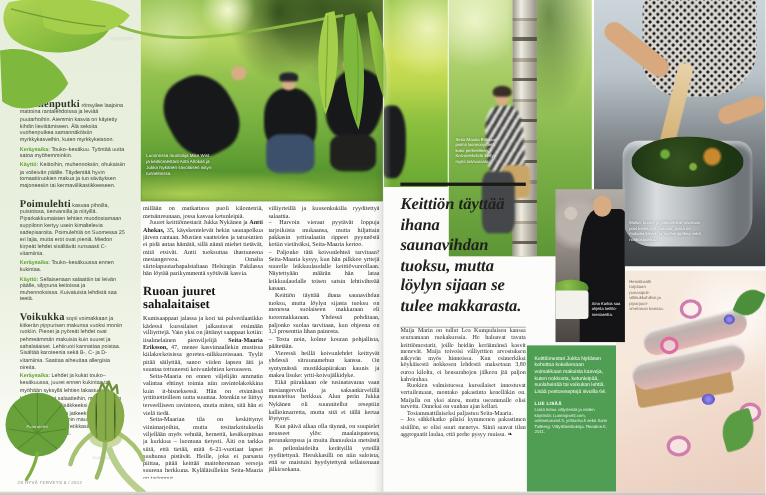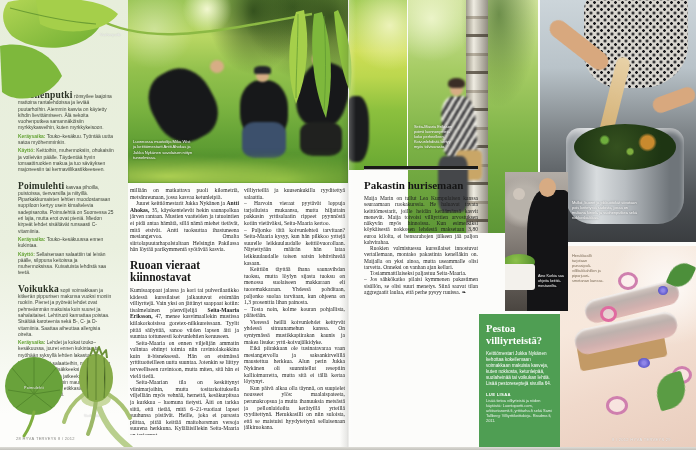--- a/index.html
+++ b/index.html
@@ -245,21 +245,21 @@
     <path d="M322,12 C332,44 334,80 326,118 C312,86 310,44 314,14 Z" fill="#7eb83c"></path>
     <path d="M338,10 C350,36 354,66 350,92 C340,68 336,36 334,12 Z" fill="#8ec23f"></path>
     <path d="M298,14 C298,44 296,74 296,98" stroke="#5d9630" stroke-width="1" fill="none" opacity=".7"></path>
     <path d="M324,16 C326,48 326,84 324,110" stroke="#5d9630" stroke-width="1" fill="none" opacity=".7"></path>
   </svg>
   <div class="abs branch-label">Vuohenputki</div>
 
   <div class="abs col col1">
     <p class="noindent">millään on matkattava puoli kilometriä, metsänreunaan, jossa kasvaa ketunleipiä.</p>
     <p><span>Juuret keittiömestarit Jukka Nykänen ja </span><b>Antti Ahokas,</b><span> 35, käyskentelevät hekin saunapolkua järven rantaan. Mustien vaatteiden ja tatuointien ei pidä antaa hämätä, sillä nämä miehet tietävät, mitä etsivät. Antti tuoksuttaa ihastuneena mesiangervoa. Omalta siirtolapuutarhapalstaltaan Helsingin Pakilassa hän löytää parikymmentä syötävää kasvia.</span></p>
-    <h2 class="col-heading">Ruoan vieraat kiinnostavat</h2>
+    <h2 class="col-heading">Ruoan juuret sahalaitaiset</h2>
     <p class="noindent"><span>Kumisaappaat jalassa ja kori tai pulverilaatikko kädessä kurssilaiset jalkautuvat etsimään villiyrttejä. Vain yksi on jättänyt saappaat kotiin: iisalmelainen pienviljelijä </span><b>Seita-Maaria Eriksson,</b><span> 47, menee kasvimaallekin mustissa kiilakorkoisissa goretex-nilkkureissaan. Tyylit pitää säilyttää, sanoo viiden lapsen äiti ja suuntaa tottuneesti koivunlehtien keruuseen.</span></p>
     <p>Seita-Maaria on ennen viljelijän ammatin valintaa ehtinyt toimia niin ravintolakokkina kuin it-bisneksessä. Hän on etsimässä yrttituotteilleen uutta suuntaa. Jotenkin se liittyy terveelliseen ravintoon, mutta miten, sitä hän ei vielä tiedä.</p>
     <p>Seita-Maarian tila on keskittynyt viinimarjoihin, mutta tositarkoituksella viljellään myös vehnää, hernettä, kesäkurpitsaa ja kurkkua – luomuna tietysti. Äiti on tarkka siitä, että tietää, mitä 6–21-vuotiaat lapset suuhunsa pistävät. Heille, joka ei parsasta piittaa, pitää keittää maitohorsman versoja suurena herkkuna. Kyläläisillekin Seita-Maaria on tarjonnut</p>
   </div>
   <div class="abs col col2">
     <p class="noindent">villiyrteillä ja kuusenkukilla ryyditettyä salaattia.</p>
     <p class="noindent">– Harvoin vieraat pyytävät loppuja tarjoiluista mukaansa, mutta hiljattain pakkasin yrttisalaatin rippeet pyynnöstä kotiin vietäväksi, Seita-Maaria kertoo.</p>
     <p class="noindent">– Paljonko tätä koivunlehteä tarvitaan? Seita-Maaria kysyy, kun hän pilkkoo yrttejä suurelle leikkuulaudalle keittiövuorollaan. Näytettyään määrän hän lataa leikkuulaudalle toisen satsin lehtivihreää kasaan.</p>
     <p>Keittiön täyttää ihana saunavihdan tuoksu, mutta löylyn sijasta tuoksu on menossa suolaiseen makkaraan eli tuoremakkaraan. Yhdessä pohditaan, paljonko suolaa tarvitaan, kun ohjeena on 1,3 prosenttia lihan painosta.</p>
     <p class="noindent">– Tosta noin, kolme kouran pohjallista, päätetään.</p>
@@ -298,32 +298,31 @@
     <div class="abs hairnet"></div>
     <div class="abs chef"></div>
     <div class="abs chef-head"></div>
     <div class="abs salad"></div>
     <div class="abs salad-box"></div>
     <div class="abs kitchen-caption">Aino Kurkia saa ohjeita keittiö­mestareilta.</div>
   </div>
 
   <div class="abs rcol">
     <div class="rule-thick"></div>
+    <div class="pull-quote">Keittiön täyttää ihana saunavihdan tuoksu, mutta löylyn sijaan se tulee makkarasta.</div>
     <div class="rule-thin"></div>
-    <h2 class="rcol-heading">Pakastin hurisemaan</h2>
     <div class="rcol-body">
       <p class="noindent">Maija Marin on tullut Lea Kumpulaisen kanssa seuraamaan ruokakurssia. He haluavat tavata keittiömestarit, joille heidän keräämänsä kasvit menevät. Maija toivoisi villiyrttien arvostuksen näkyvän myös hinnoissa. Kun esimerkiksi köykäisestä nokkosen lehdestä maksetaan 3,80 euroa kilolta, ei bensarahojen jälkeen jää paljon kahvirahaa.</p>
       <p>Ruokien valmistuessa kurssilaiset innostuvat vertailemaan, montako pakastinta kenelläkin on. Maijalla on yksi ainoa, mutta useammalle olisi tarvetta. Onneksi on vanhan ajan kellari.</p>
       <p>Tosiammattilaiseksi paljastuu Seita-Maaria.</p>
       <p class="noindent">– Jos sähkökatko pilaisi kymmenen pakastimen sisällön, se olisi suuri menetys. Siinä saavat tilan aggregaatit laulaa, että perhe pysyy ruuissa. ❧</p>
     </div>
   </div>
 
   <div class="abs greenbox">
-    <div class="gb-title">Pestoa villiyrteistä?</div>
     <div class="gb-body">Keittiömestari Jukka Nykänen kehottaa kokeilemaan voimakkaan makuisia kasveja, kuten nokkosta, ketunleipää, suolaheinää tai voikukan lehtiä. Lisää pestoreseptejä sivuilla 64.</div>
     <div class="gb-more-label">LUE LISÄÄ</div>
     <div class="gb-more">Lisää tietoa villiyrteistä ja niiden käytöstä: Luontoportti.com, arktisetaromit.fi, yrttitarha.fi sekä Sami Tallberg: Villiyrttikeittokirja. Readme.fi, 2011.</div>
   </div>
 
   <div class="abs photo herring">
     <div class="bread" style="left:18px;top:92px;width:88px;height:26px;transform:rotate(-10deg);"></div>
     <div class="fillet" style="left:24px;top:44px;width:96px;height:24px;transform:rotate(-14deg);"></div>
     <div class="fillet" style="left:14px;top:74px;width:104px;height:26px;transform:rotate(-12deg);"></div>
     <div class="onion" style="left:58px;top:26px;width:14px;height:12px;"></div>

